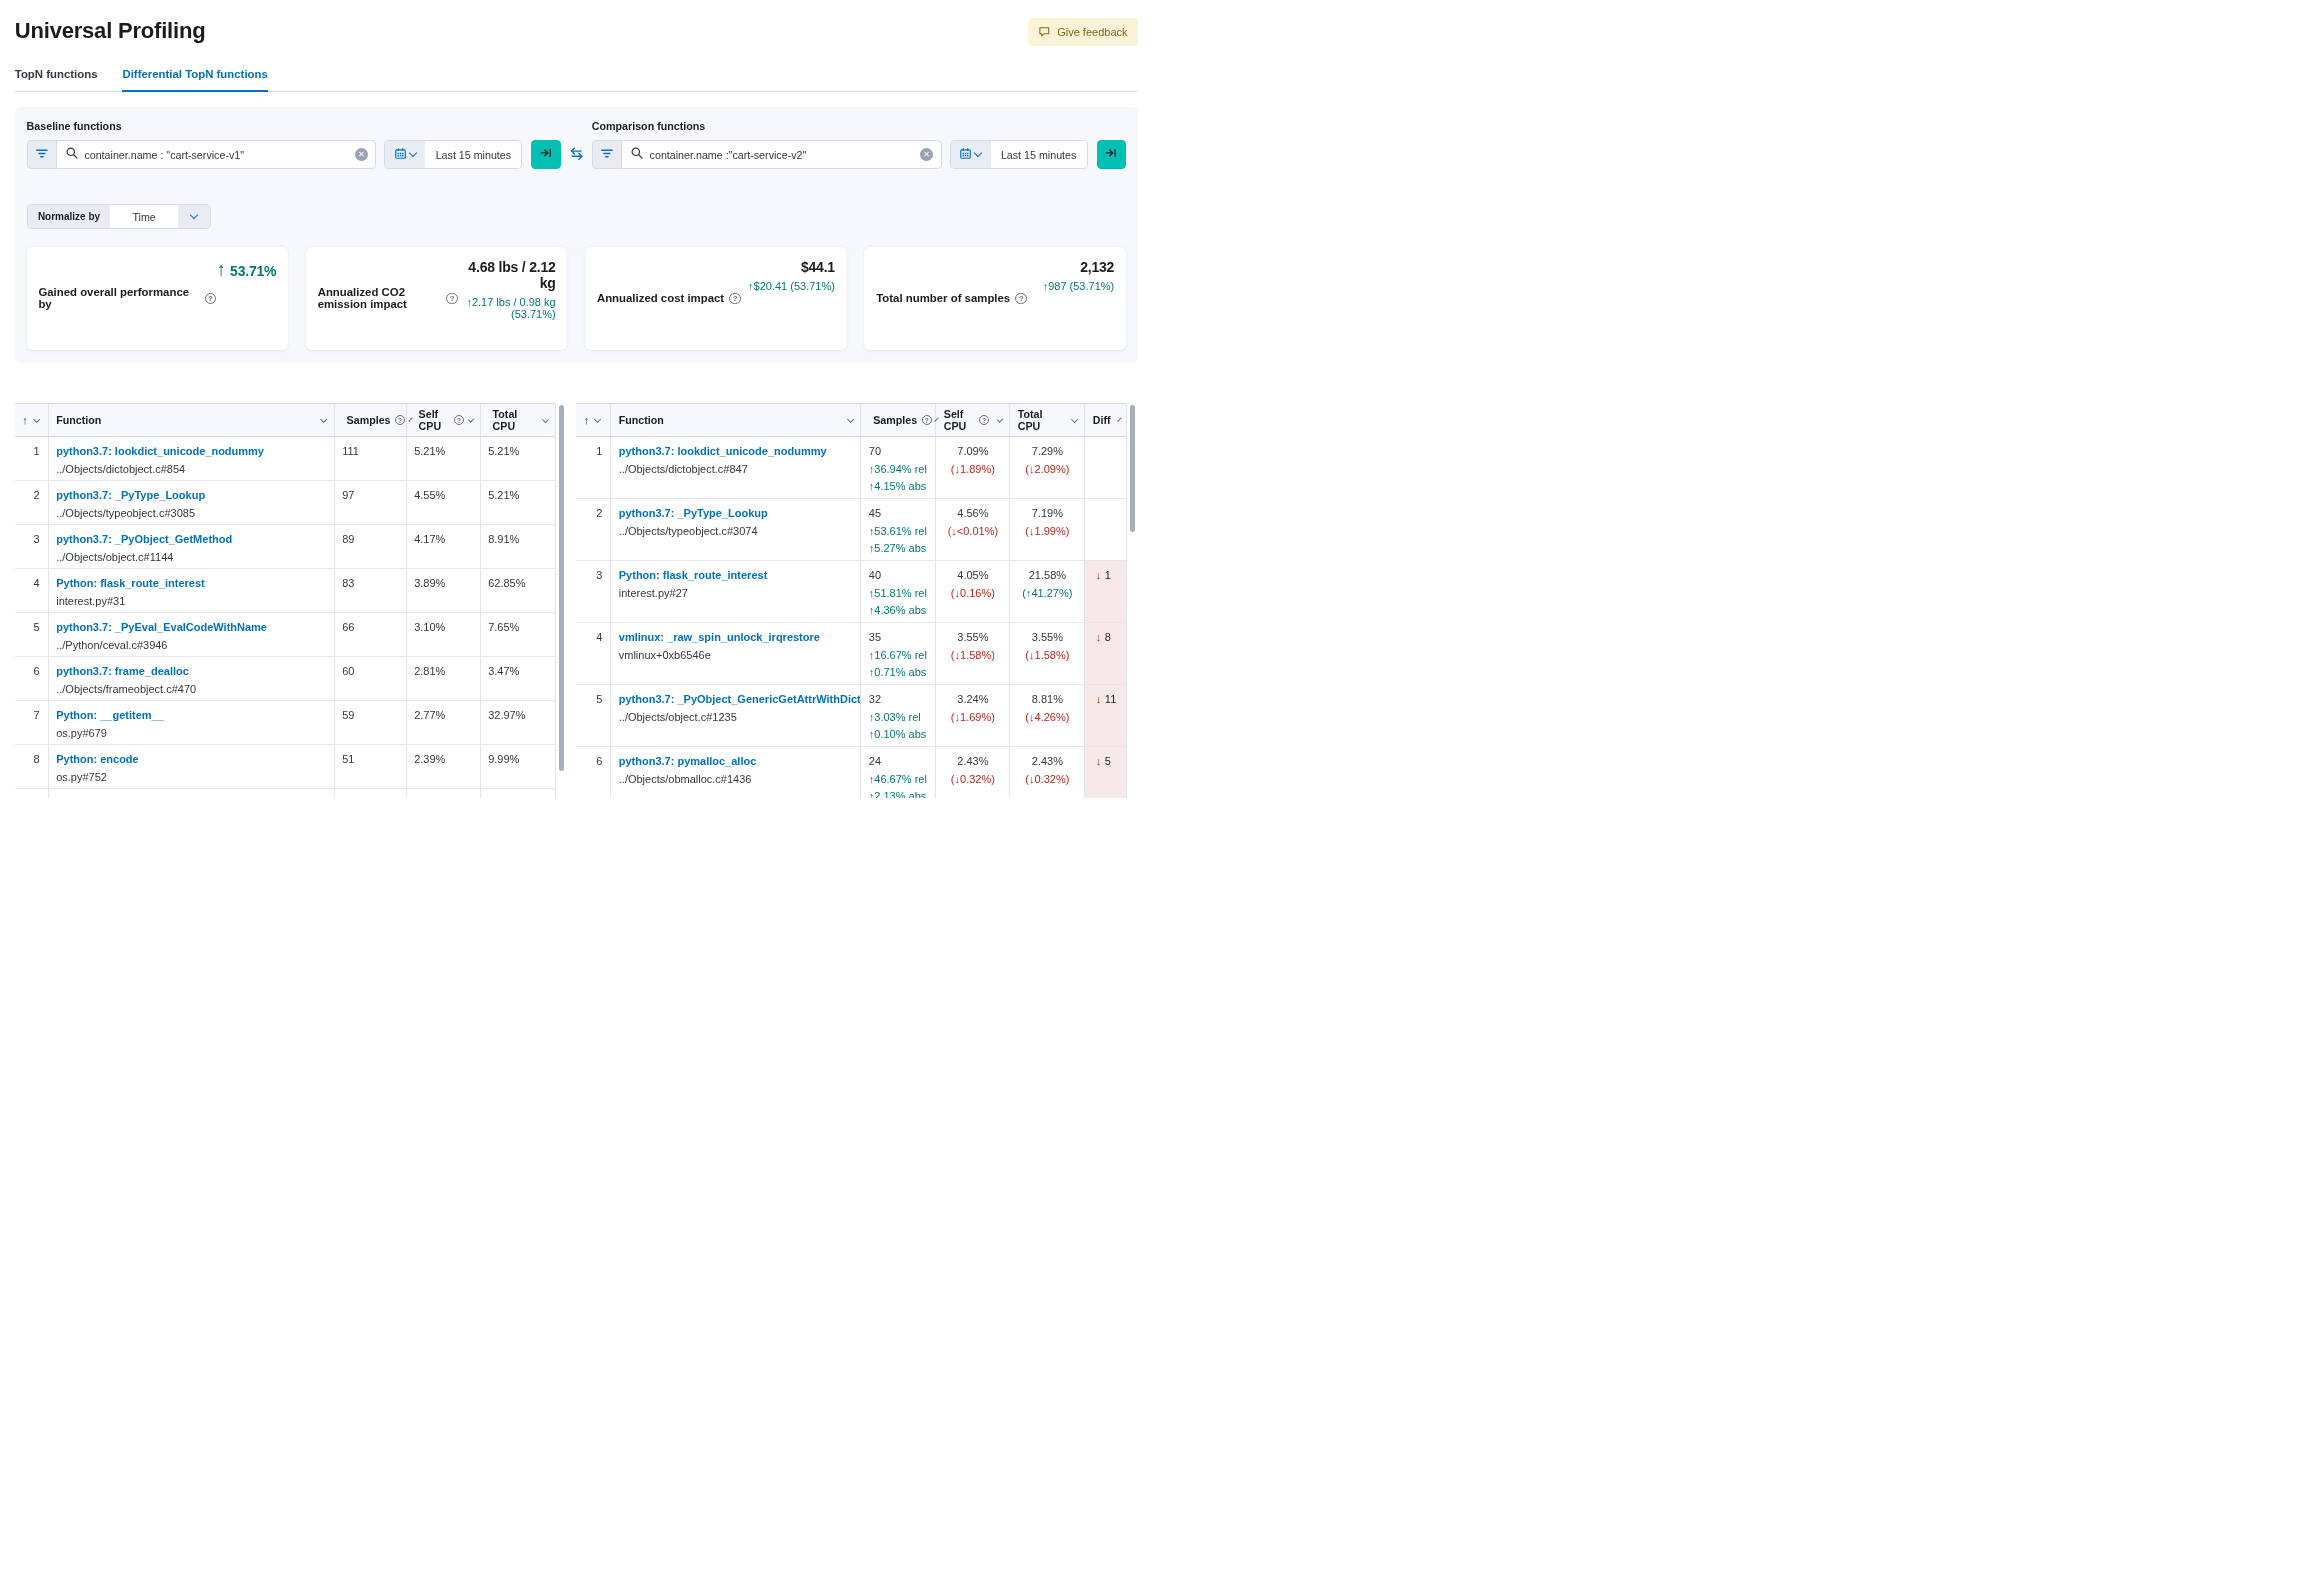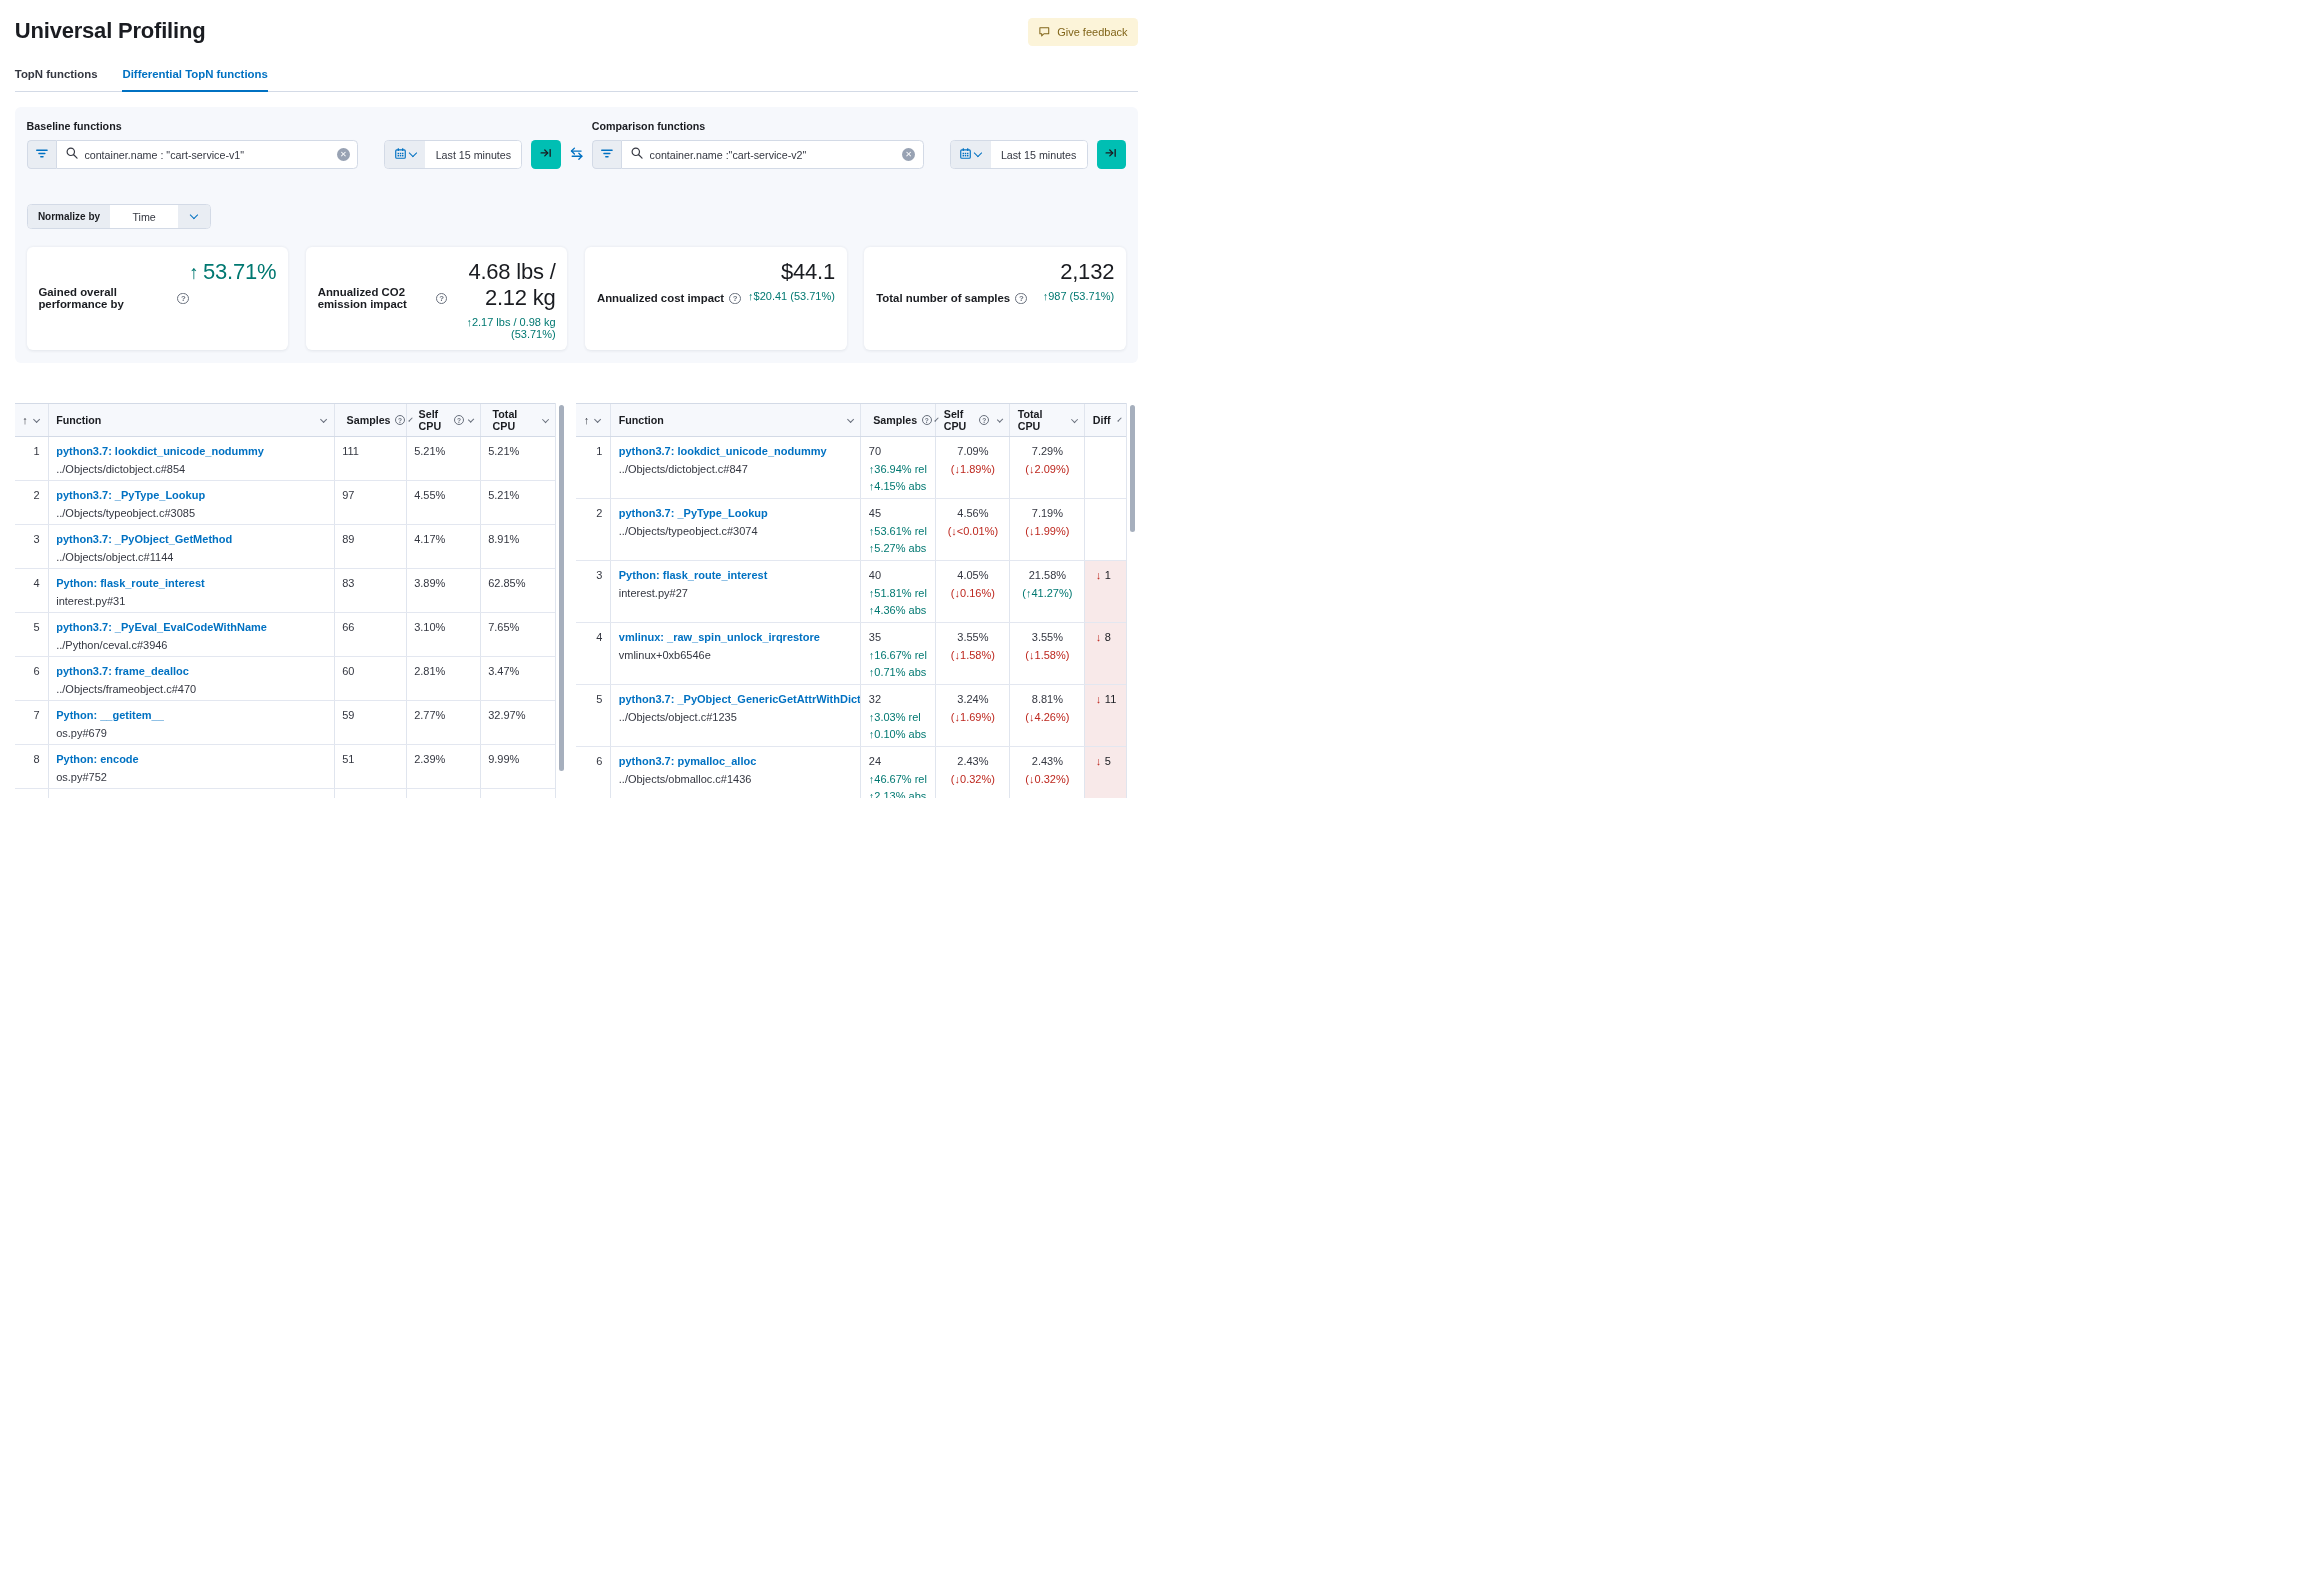--- a/index.html
+++ b/index.html
@@ -24,21 +24,21 @@
   .filters-row { display:flex; align-items:flex-start; }
   .filter-group { flex:1 1 0; }
   .group-label { font-size:10.7px; font-weight:700; color:#1a1c21; margin:1.5px 0 7.4px; }
   .controls { display:flex; height:29.5px; }
   .filter-btn { width:29.5px; background:#E9EDF3; border:0.7px solid #D3DAE6; border-right:none; border-radius:4.4px 0 0 4.4px;
     display:flex; align-items:center; justify-content:center; cursor:pointer; }
   .search-box { flex:1; background:#fff; border:0.7px solid #D3DAE6; border-radius:0 4.4px 4.4px 0; display:flex; align-items:center; padding:0 7.4px 0 8.9px; gap:6.6px; }
   .search-box input { flex:1; border:none; outline:none; font-size:10.7px; color:#343741; font-family:inherit; background:transparent; }
   .clear-btn { width:13.3px; height:13.3px; border-radius:50%; background:#98A2B3; color:#fff; font-size:8.1px; line-height:13.3px;
     text-align:center; border:none; cursor:pointer; flex:0 0 auto; font-family:inherit; }
-  .datepicker { display:flex; height:29.5px; margin-left:26px; border:0.7px solid #D3DAE6; border-radius:4.4px; overflow:hidden; flex:0 0 auto; }
+  .datepicker { display:flex; height:29.5px; margin-left:8px; border:0.7px solid #D3DAE6; border-radius:4.4px; overflow:hidden; flex:0 0 auto; }
   .dp-left { width:40px; background:#E9EDF3; display:flex; align-items:center; justify-content:center; gap:3.7px; cursor:pointer; }
   .dp-right { background:#fff; padding:0 10.3px; display:flex; align-items:center; font-size:10.7px; color:#343741; cursor:pointer; white-space:nowrap; }
   .update-btn { width:29.5px; height:29.5px; margin-left:8.9px; background:#00BFB3; border:none; border-radius:4.4px;
     display:flex; align-items:center; justify-content:center; cursor:pointer; flex:0 0 auto; }
   .swap-wrap { width:31px; display:flex; justify-content:center; align-items:center; align-self:flex-start; margin-top:28px; flex:0 0 auto; cursor:pointer; }
 
   .chev { width:5.2px; height:5.2px; border-right:1.3px solid #69707D; border-bottom:1.3px solid #69707D; transform:rotate(45deg); display:inline-block; }
   .chev.blue { border-color:#0071C2; width:5.9px; height:5.9px; }
 
   
@@ -49,21 +49,21 @@
 
   
   .cards { display:grid; grid-template-columns:repeat(4,1fr); gap:17.7px; margin-top:17.7px; }
   .card { background:#fff; border-radius:5.9px; padding:11.8px; height:103px; box-shadow:0 0.7px 3px rgba(32,46,72,.09);
     display:flex; flex-direction:row; justify-content:space-between; }
   .card-title { display:flex; align-items:center; gap:5.2px; font-size:11.4px; font-weight:700; color:#1a1c21; }
   .qmark { width:11.8px; height:11.8px; border:1px solid #69707D; border-radius:50%; color:#69707D; font-size:7.8px; font-weight:700;
     display:inline-flex; align-items:center; justify-content:center; flex:0 0 auto; }
   .qmark::after { content:"?"; }
   .card-bottom { text-align:right; }
-  .card-value { font-size:22px; font-weight:400; color:#1a1c21; letter-spacing:-0.2px; }
+  .card-value { font-size:14px; font-weight:700; color:#1a1c21; letter-spacing:-0.2px; }
   .card-value.teal { color:#007871; }
   .big-up { font-weight:400; font-size:19px; margin-right:4.4px; }
   .big-up::after { content:"↑"; }
   .card-delta { font-size:11px; color:#007871; margin-top:5.2px; min-height:13.3px; }
 
   
   .tables { display:flex; margin:40px 0 0 14.8px; align-items:flex-start; }
   .tbl { border-right:0.7px solid #E0E5EE; }
   .tbl-left { width:541px; }
   .tbl-right { width:551px; }

